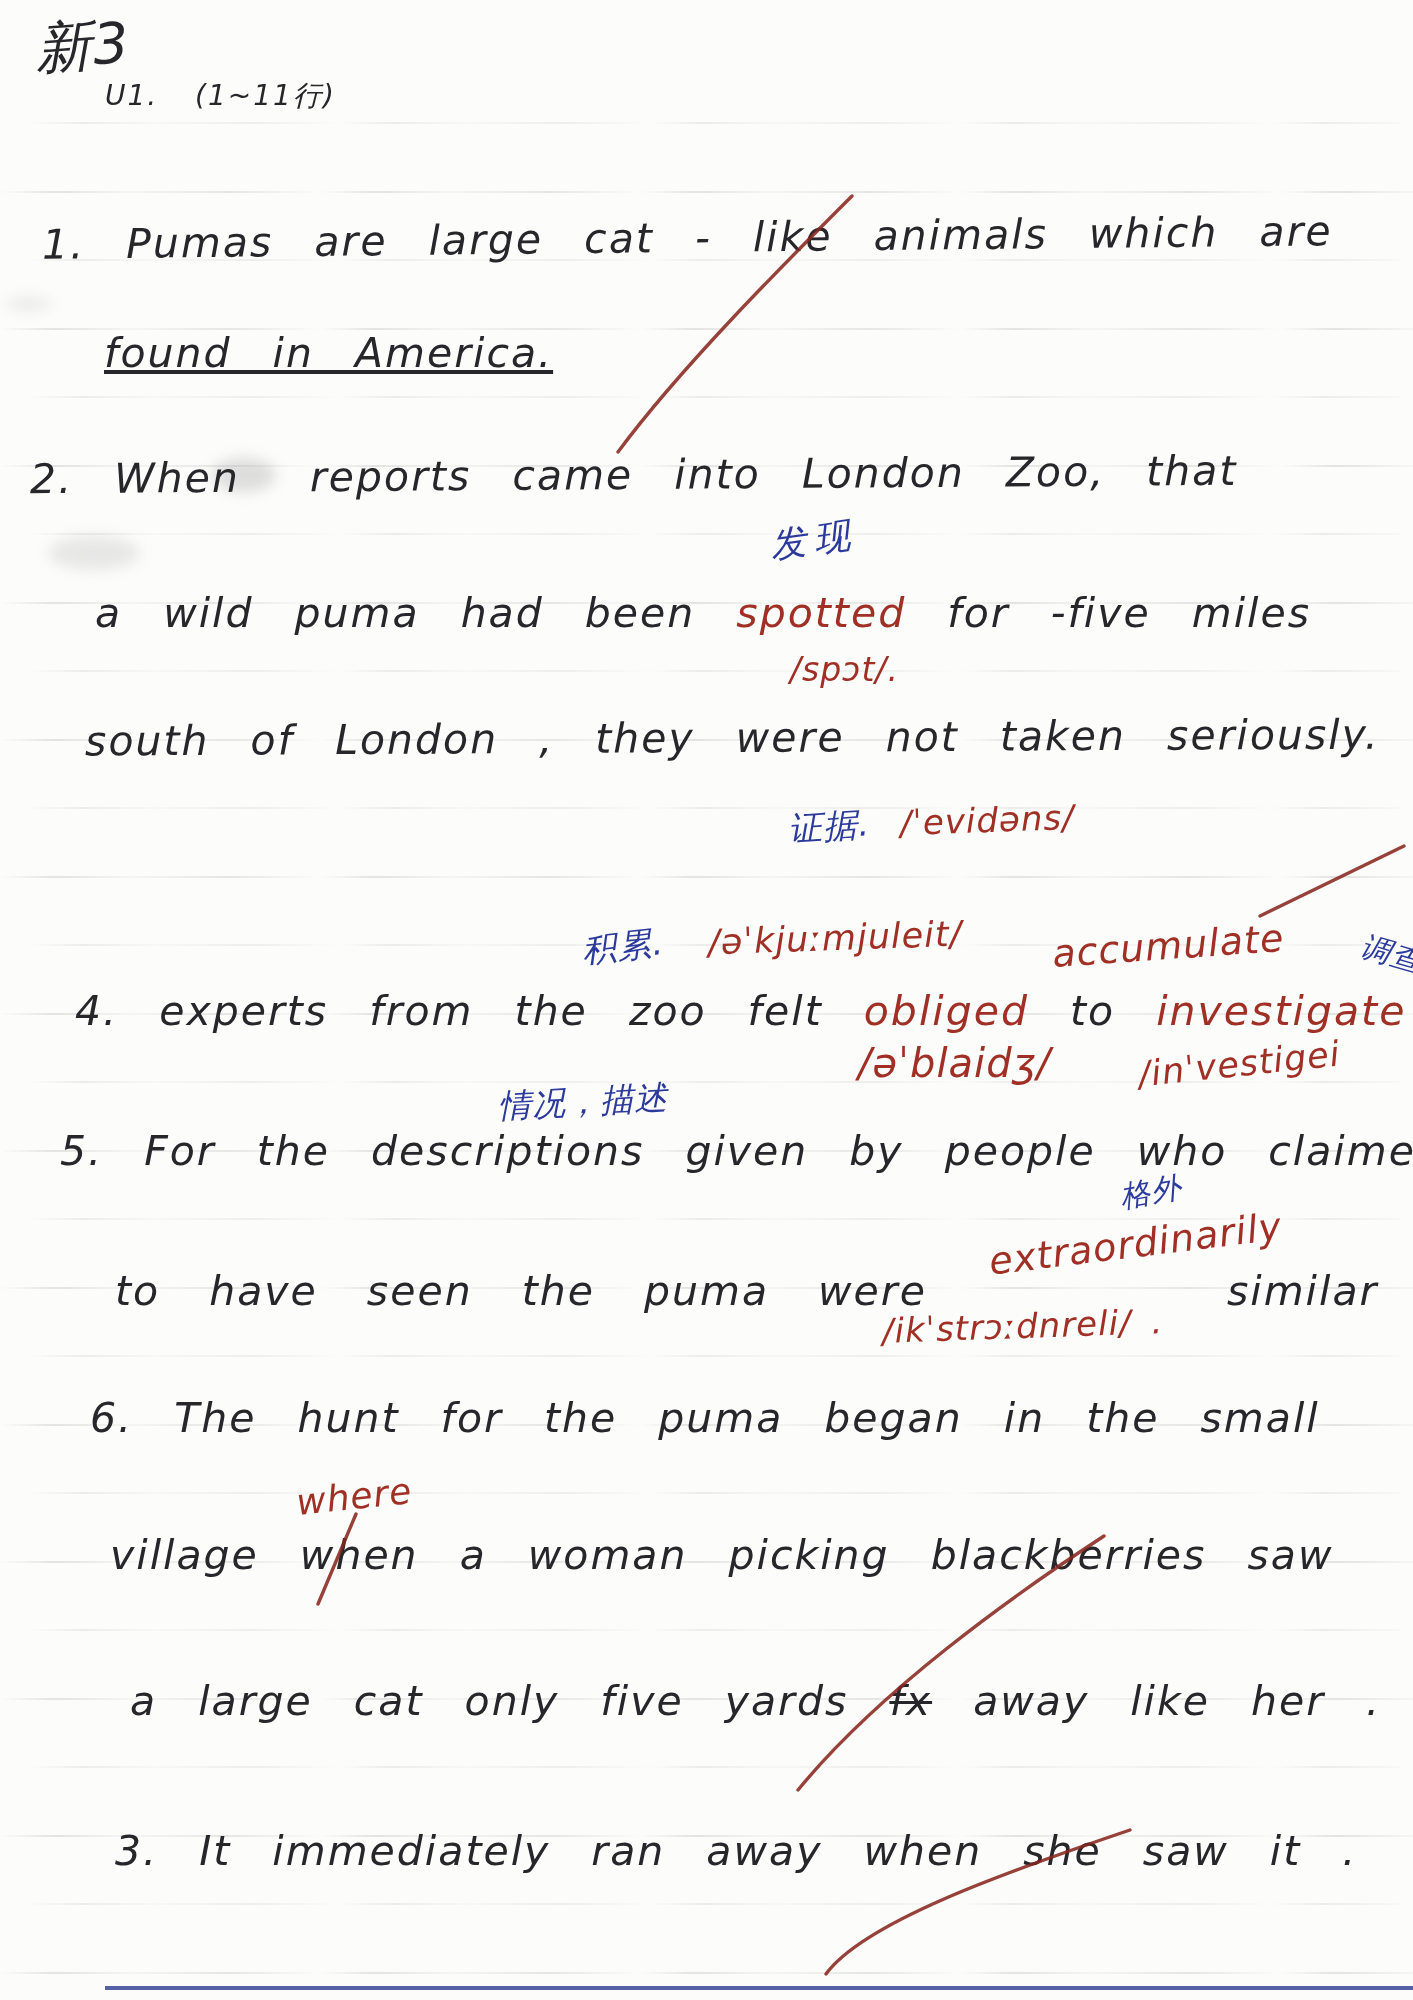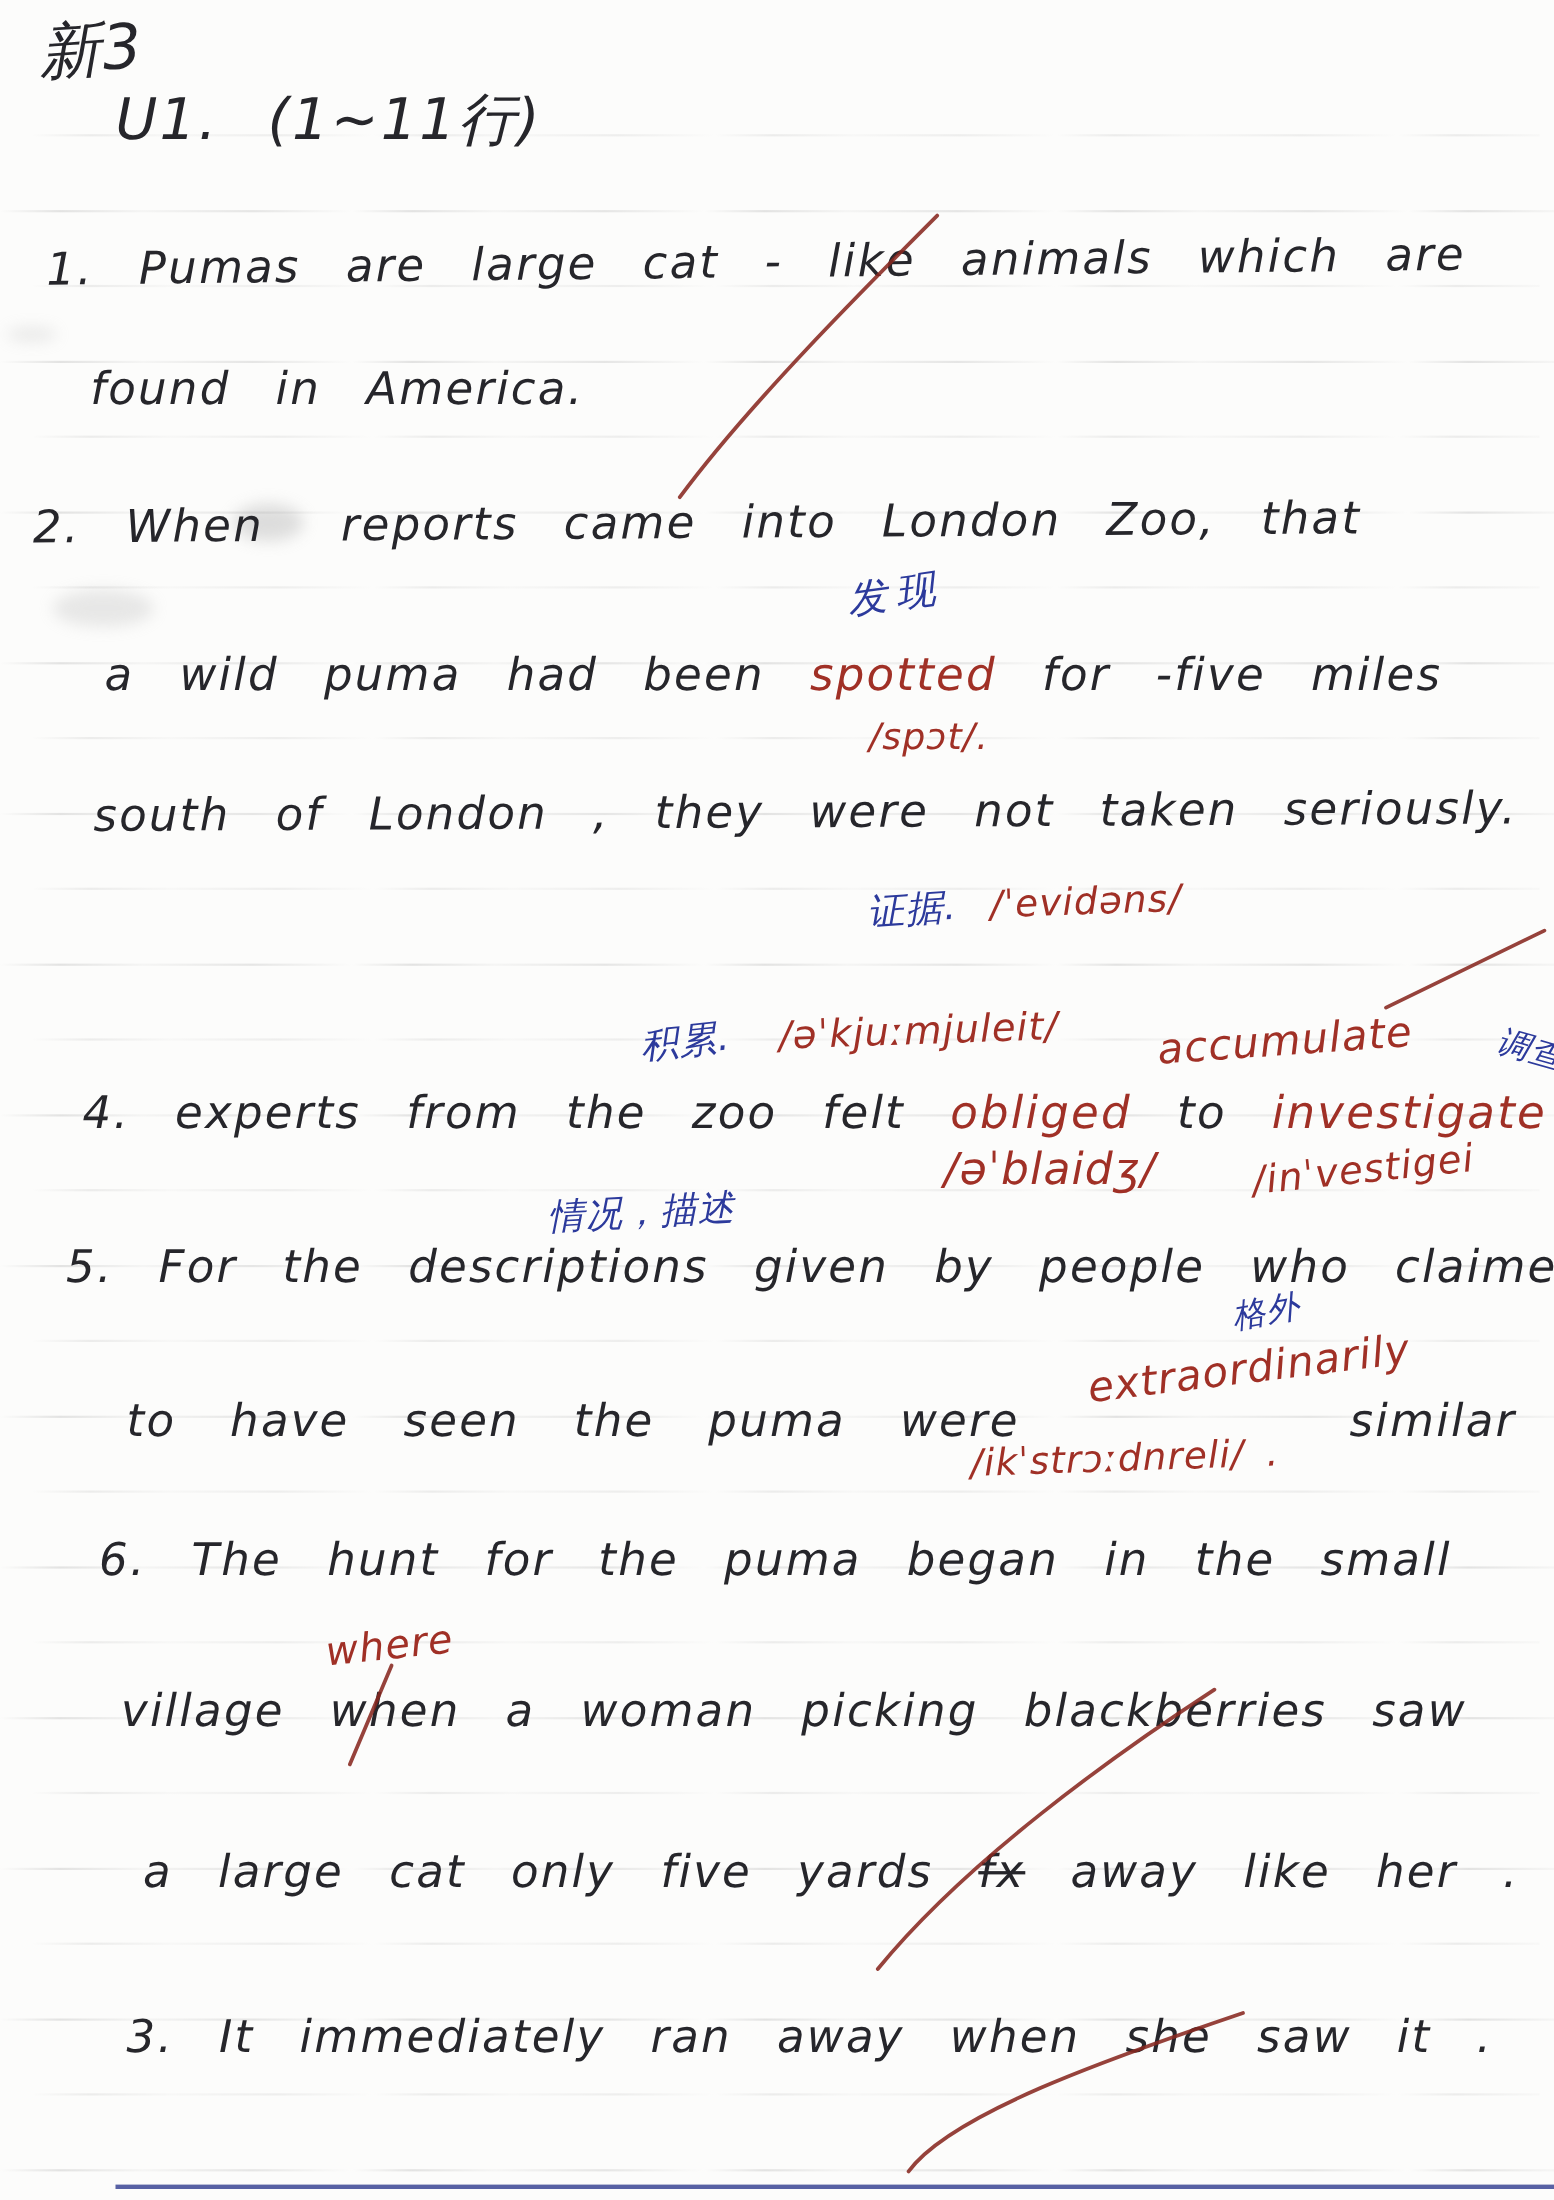--- a/index.html
+++ b/index.html
@@ -87,28 +87,28 @@
       <div class="rule" style="top: 1972px;"></div>
     </div>
 
   <div class="smudge" style="left:212px;top:458px;width:64px;height:34px;"></div>
   <div class="smudge" style="left:48px;top:536px;width:92px;height:34px;opacity:.3;"></div>
   <div class="smudge" style="left:6px;top:298px;width:46px;height:12px;opacity:.3;"></div>
 
   <div class="hw" style="left:35px;top:14px;font-size:56px;transform:rotate(-4deg);">
     <span>新3</span>
   </div>
-  <div class="hw" style="left:105px;top:80px;font-size:52px;">
+  <div class="hw" style="left:105px;top:80px;font-size:28px;">
     <span>U1. (1~11行)</span>
   </div>
 
   <div class="hw" style="left:42px;top:215px;transform:rotate(-0.6deg);">
     <span>1. Pumas are large cat - like animals which are</span>
   </div>
-  <div class="hw" style="left:82px;top:330px;">
+  <div class="hw" style="left:104px;top:330px;text-decoration:underline;">
     <span>found in America.</span>
   </div>
 
   <div class="hw" style="left:30px;top:452px;transform:rotate(-0.4deg);">
     <span>2. When</span><span class="gap" style="width:70px;"></span><span>reports  came into London Zoo, that</span>
   </div>
 
   <div class="anno c-blue" style="left:770px;top:516px;font-size:36px;letter-spacing:8px;transform:rotate(-8deg);">
     <span>发现</span>
   </div>

